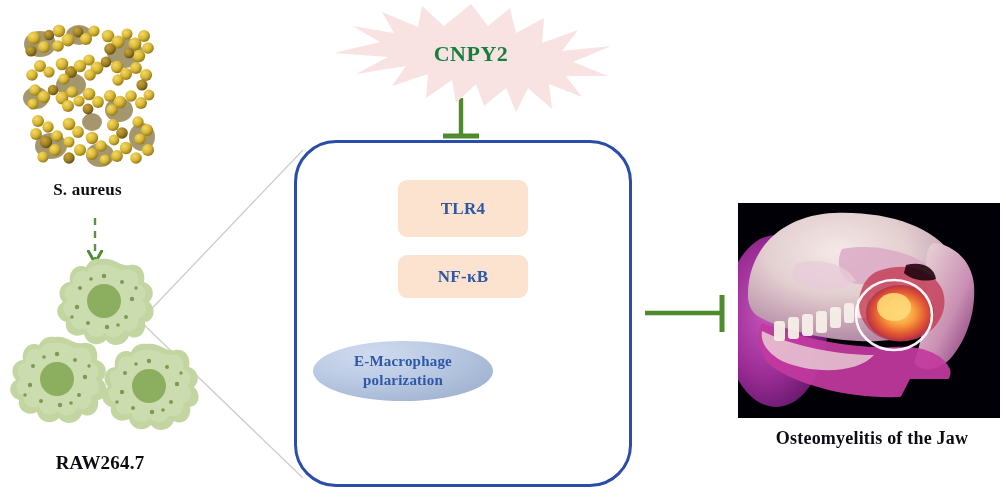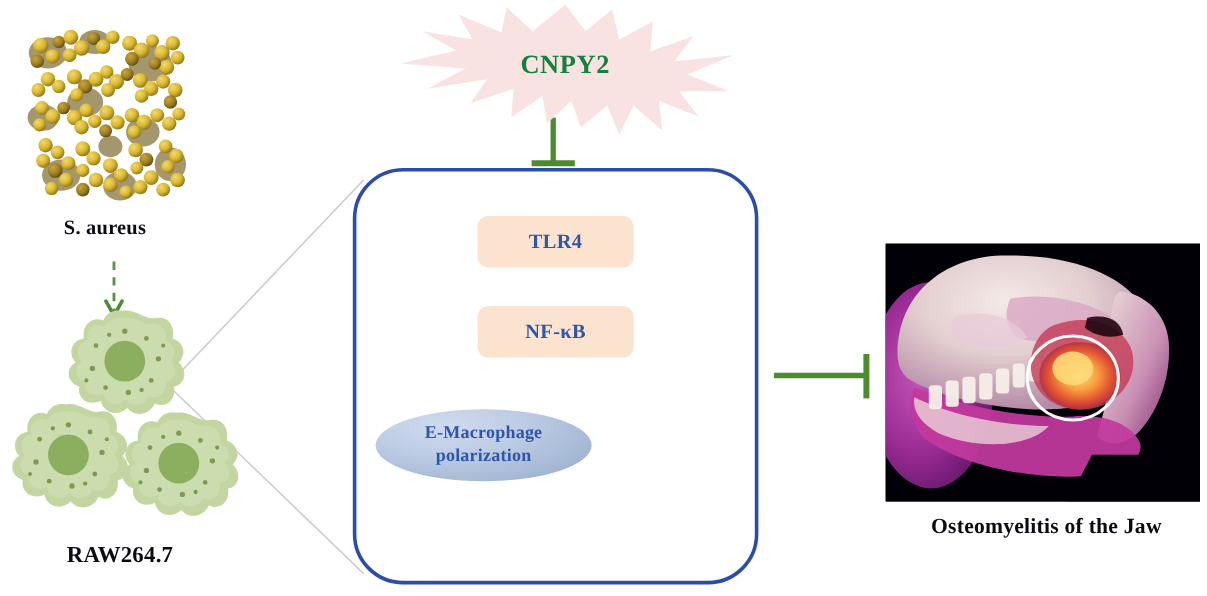--- a/index.html
+++ b/index.html
@@ -66,21 +66,21 @@
     border-radius: 9px;
     color: #2E57A8;
     font-weight: bold;
     font-size: 17px;
     display: flex;
     align-items: center;
     justify-content: center;
     text-align: center;
     letter-spacing: .3px;
   }
-  #node-tlr4  { left: 398px; top: 180px; width: 130px; height: 43px; }
+  #node-tlr4  { left: 398px; top: 180px; width: 130px; height: 57px; }
   #node-nfkb  { left: 398px; top: 255px; width: 130px; height: 43px; }
 
   
   .node-ellipse {
     border-radius: 50%;
     color: #2E57A8;
     font-weight: bold;
     font-size: 15px;
     display: flex;
     align-items: center;

